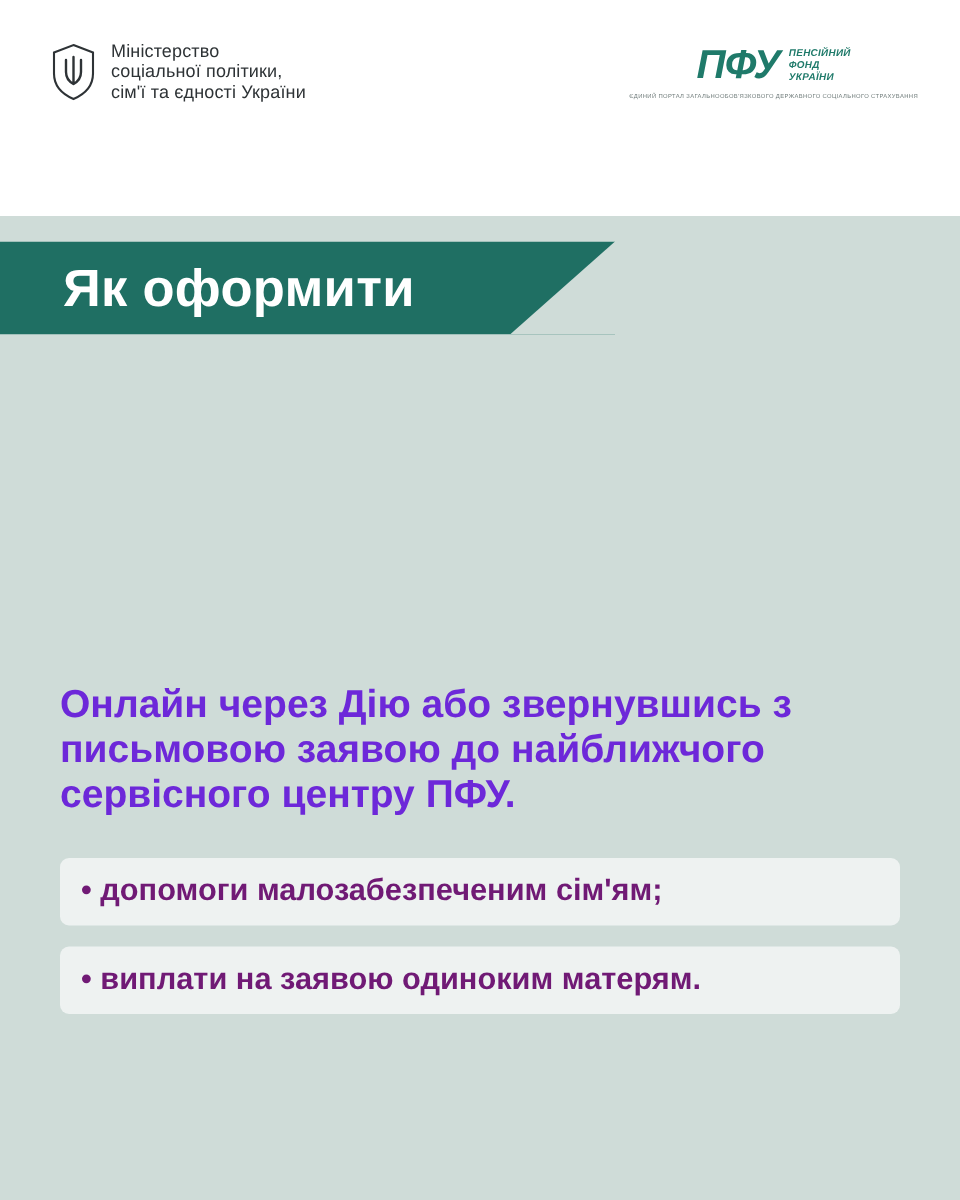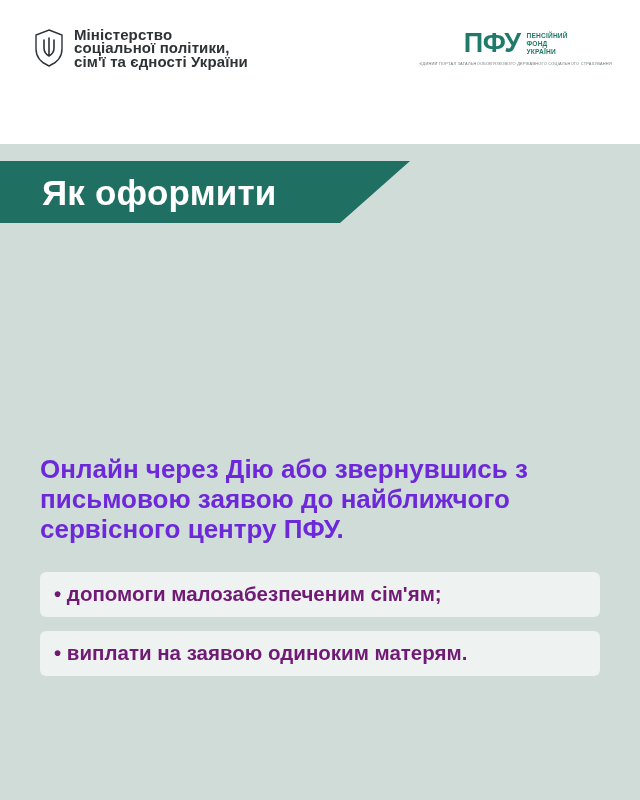--- a/index.html
+++ b/index.html
@@ -38,38 +38,39 @@
     display: flex;
     align-items: center;
     gap: 10px;
   }
   .ministry-emblem {
     width: 30px;
     height: 38px;
     flex: none;
   }
   .ministry-text {
-    font-size: 15px;
+    font-size: 12px;
     line-height: 13.5px;
     color: #2e3336;
-    font-weight: 700;
+    font-weight: 400;
     letter-spacing: 0.1px;
     white-space: pre-line;
   }
 
   .pfu-logo {
     display: flex;
     flex-direction: column;
     align-items: center;
     gap: 2px;
   }
   .pfu-row {
     display: flex;
     align-items: center;
     gap: 6px;
+    font-style: italic;
   }
   .pfu-mark {
     font-size: 27px;
     font-weight: 700;
     color: #1f7a6a;
     letter-spacing: -0.5px;
     line-height: 1;
   }
   .pfu-words {
     font-size: 6.6px;

